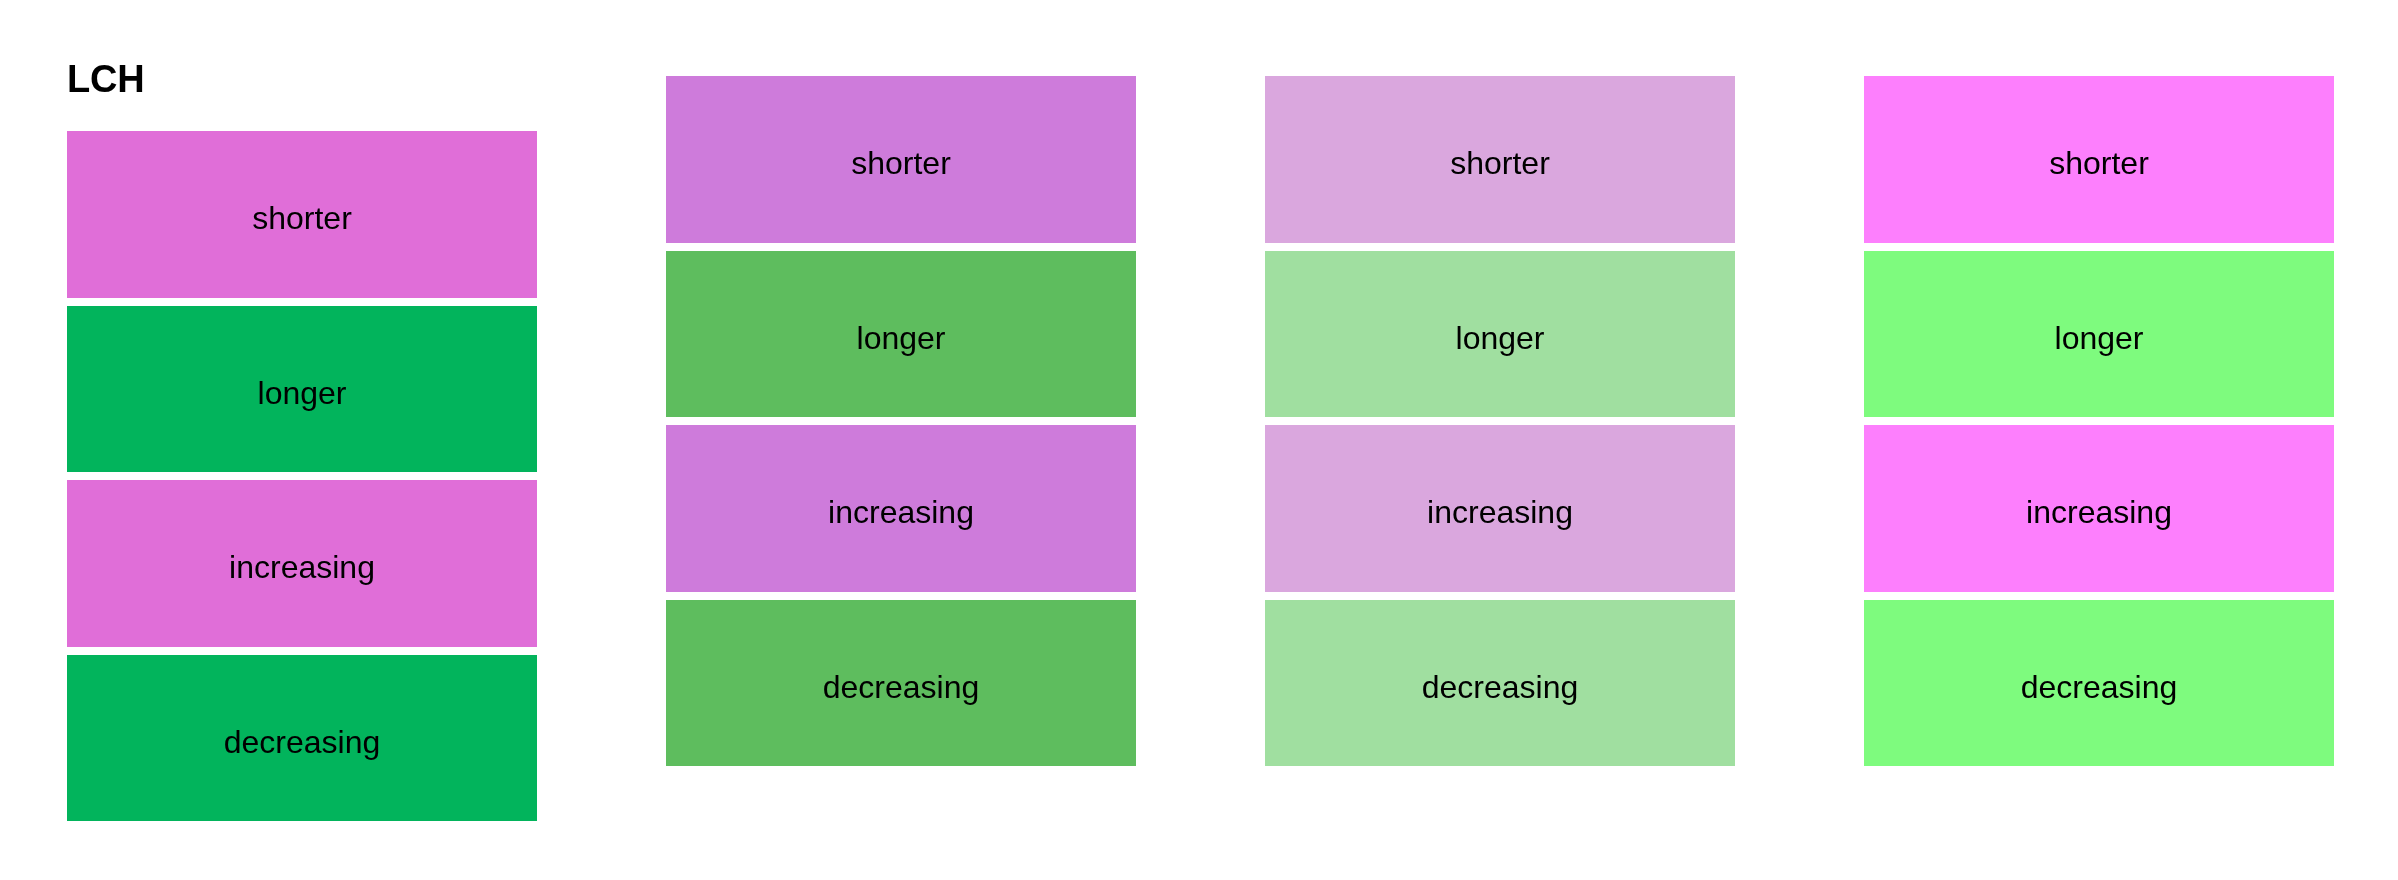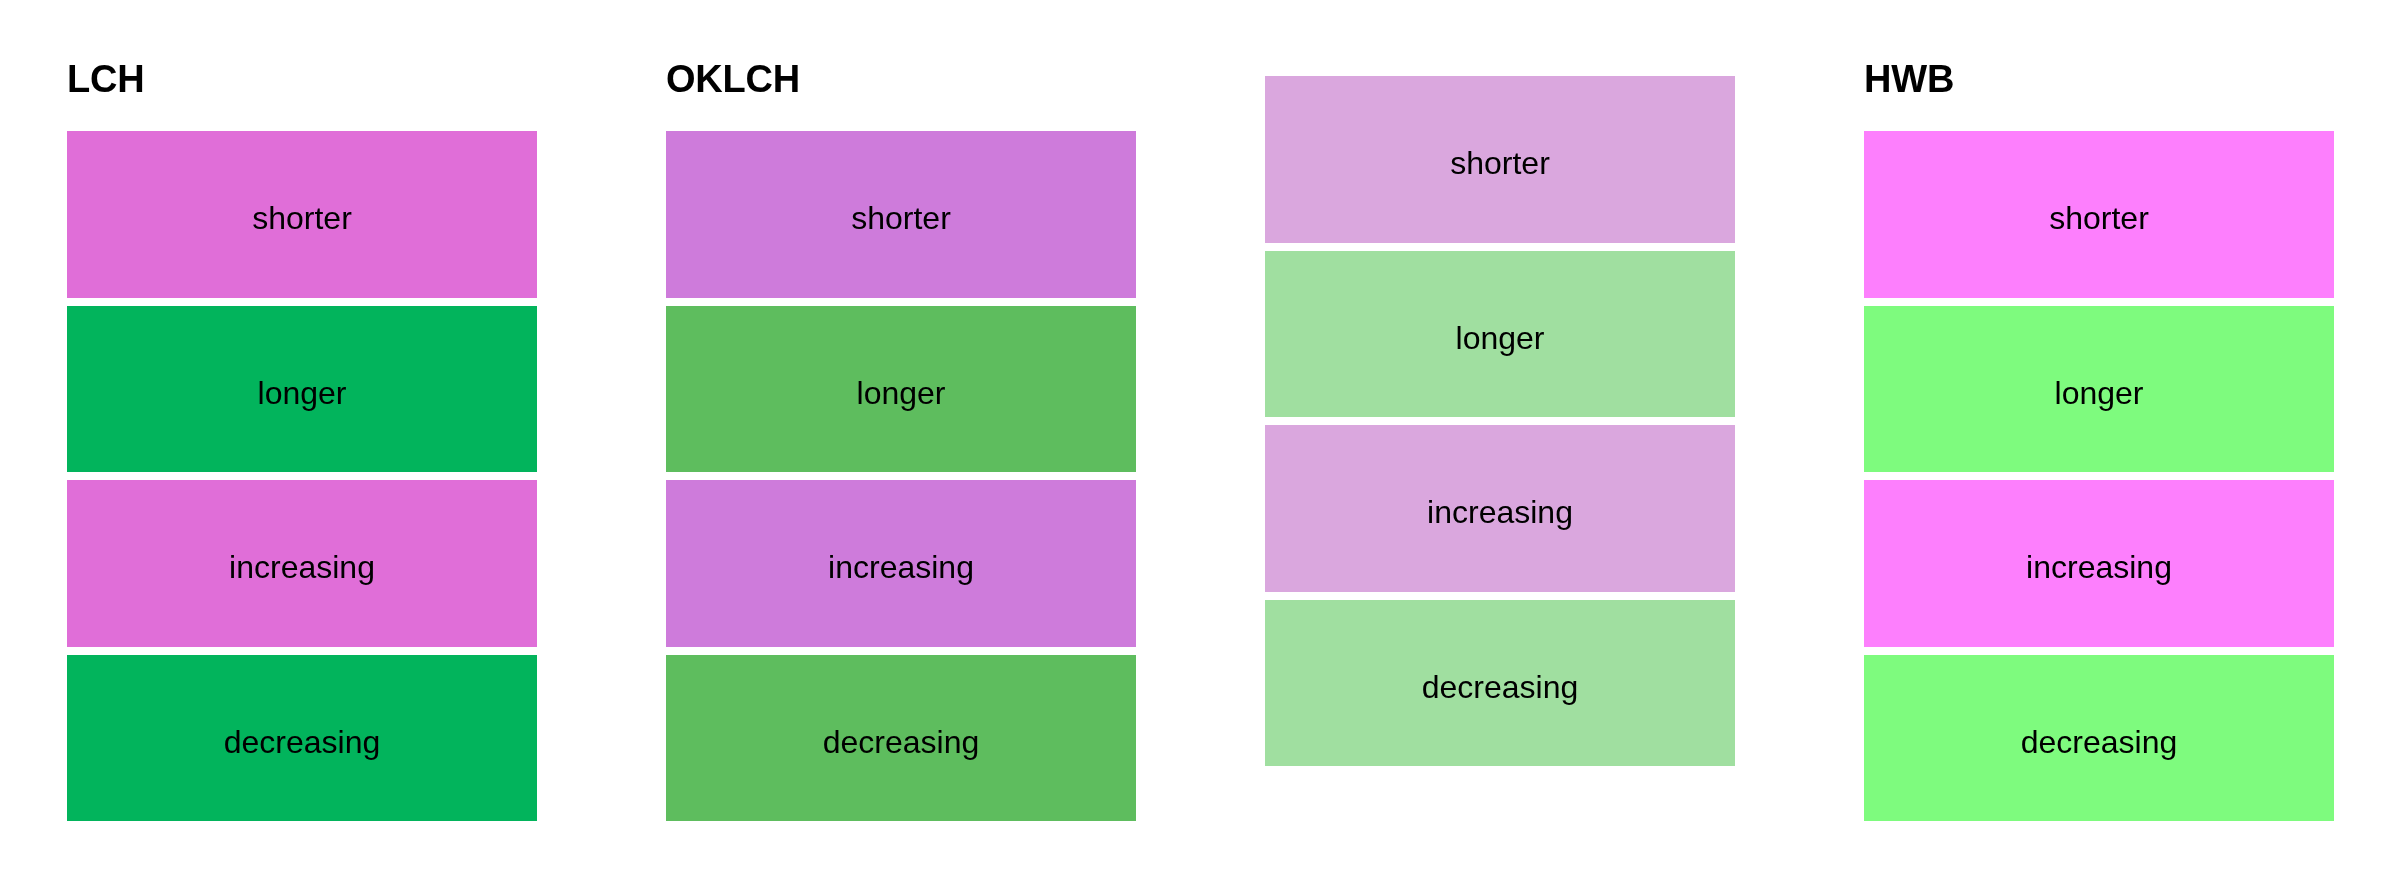--- a/index.html
+++ b/index.html
@@ -84,21 +84,20 @@
         </div>
         <div class="swatch" style="background-color: rgb(224, 110, 216);">
           <span class="swatch-label">increasing</span>
         </div>
         <div class="swatch" style="background-color: rgb(2, 180, 92);">
           <span class="swatch-label">decreasing</span>
         </div>
       </div>
     </div>
     <div class="column">
-      <div class="column-title">OKLCH</div>
       <div class="swatch-stack">
         <div class="swatch" style="background-color: rgb(206, 123, 219);">
           <span class="swatch-label">shorter</span>
         </div>
         <div class="swatch" style="background-color: rgb(94, 189, 94);">
           <span class="swatch-label">longer</span>
         </div>
         <div class="swatch" style="background-color: rgb(206, 123, 219);">
           <span class="swatch-label">increasing</span>
         </div>
@@ -117,21 +116,20 @@
         </div>
         <div class="swatch" style="background-color: rgb(218, 167, 222);">
           <span class="swatch-label">increasing</span>
         </div>
         <div class="swatch" style="background-color: rgb(160, 223, 160);">
           <span class="swatch-label">decreasing</span>
         </div>
       </div>
     </div>
     <div class="column">
-      <div class="column-title">HWB</div>
       <div class="swatch-stack">
         <div class="swatch" style="background-color: rgb(253, 127, 253);">
           <span class="swatch-label">shorter</span>
         </div>
         <div class="swatch" style="background-color: rgb(126, 251, 126);">
           <span class="swatch-label">longer</span>
         </div>
         <div class="swatch" style="background-color: rgb(253, 127, 253);">
           <span class="swatch-label">increasing</span>
         </div>

